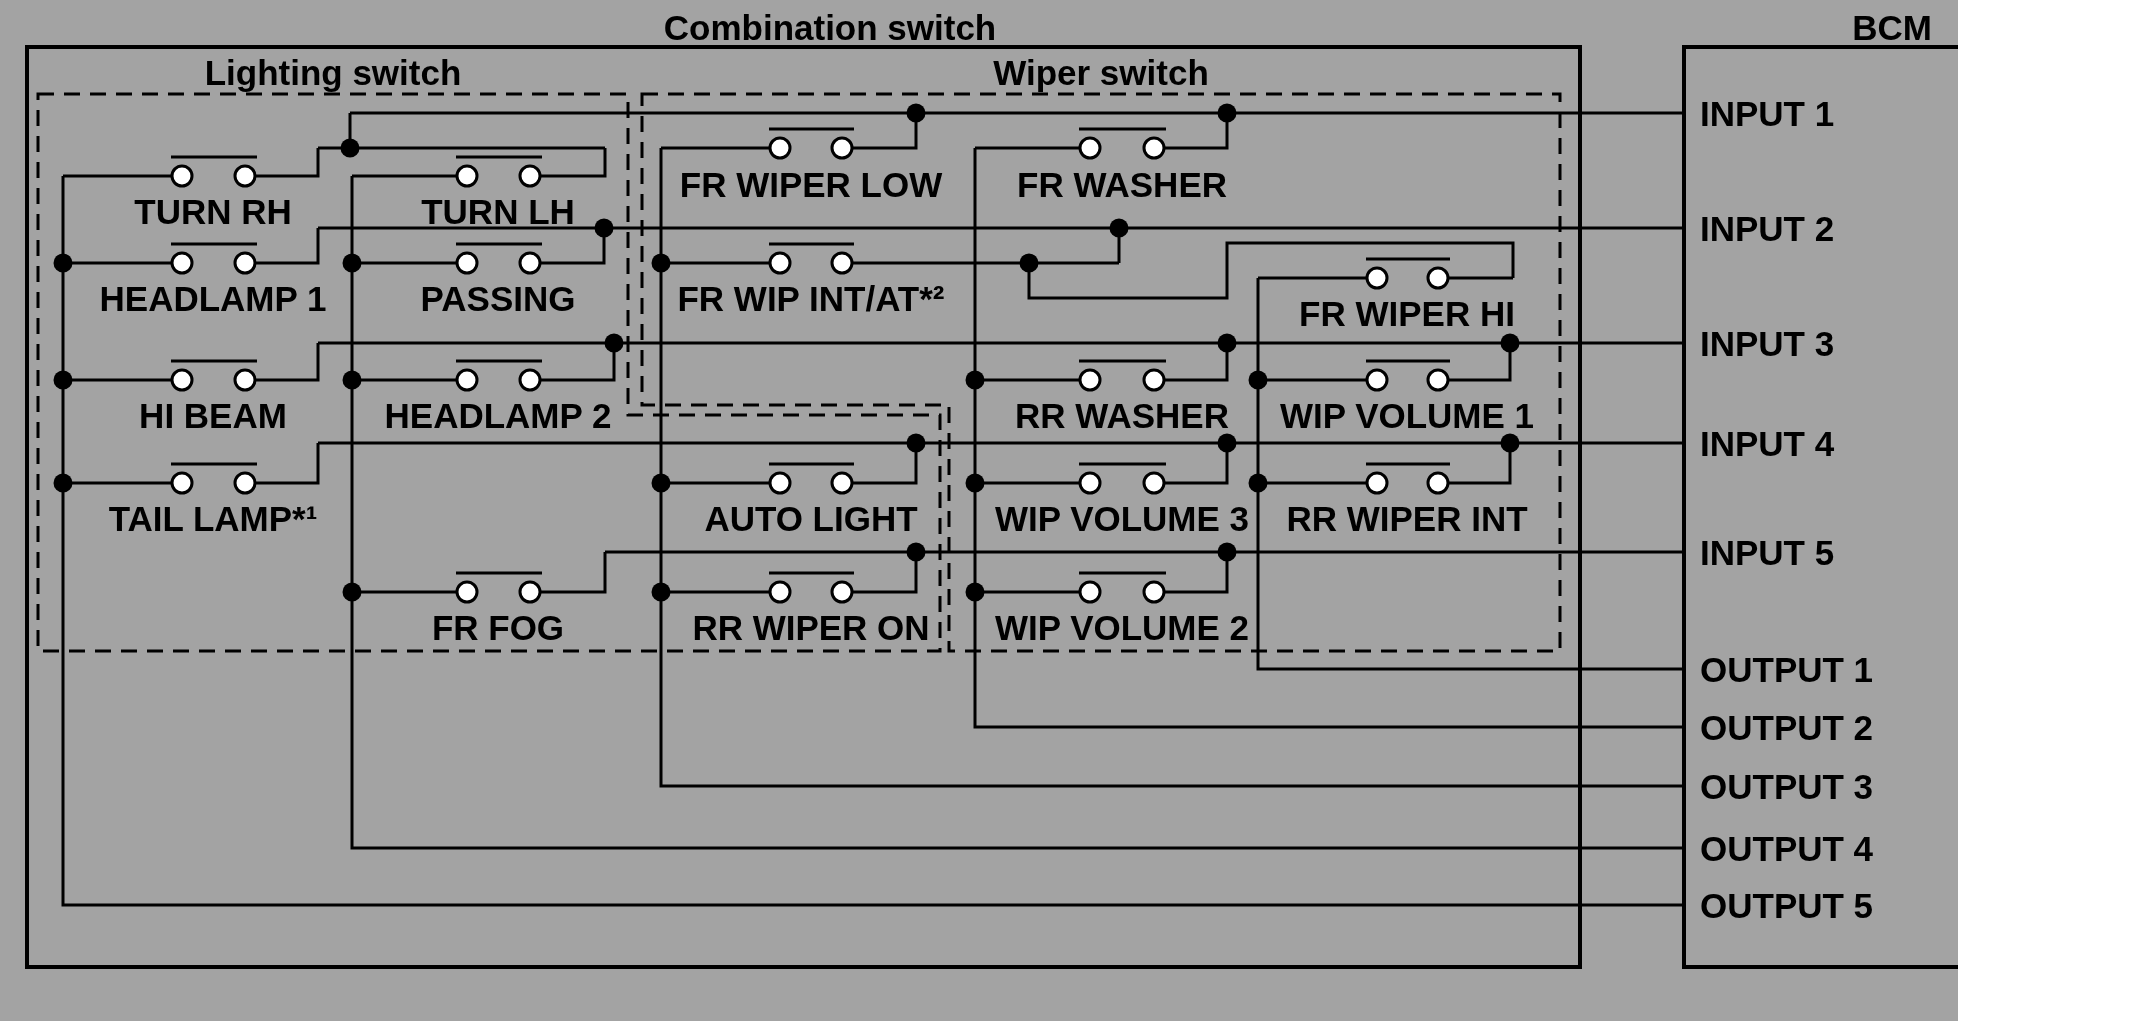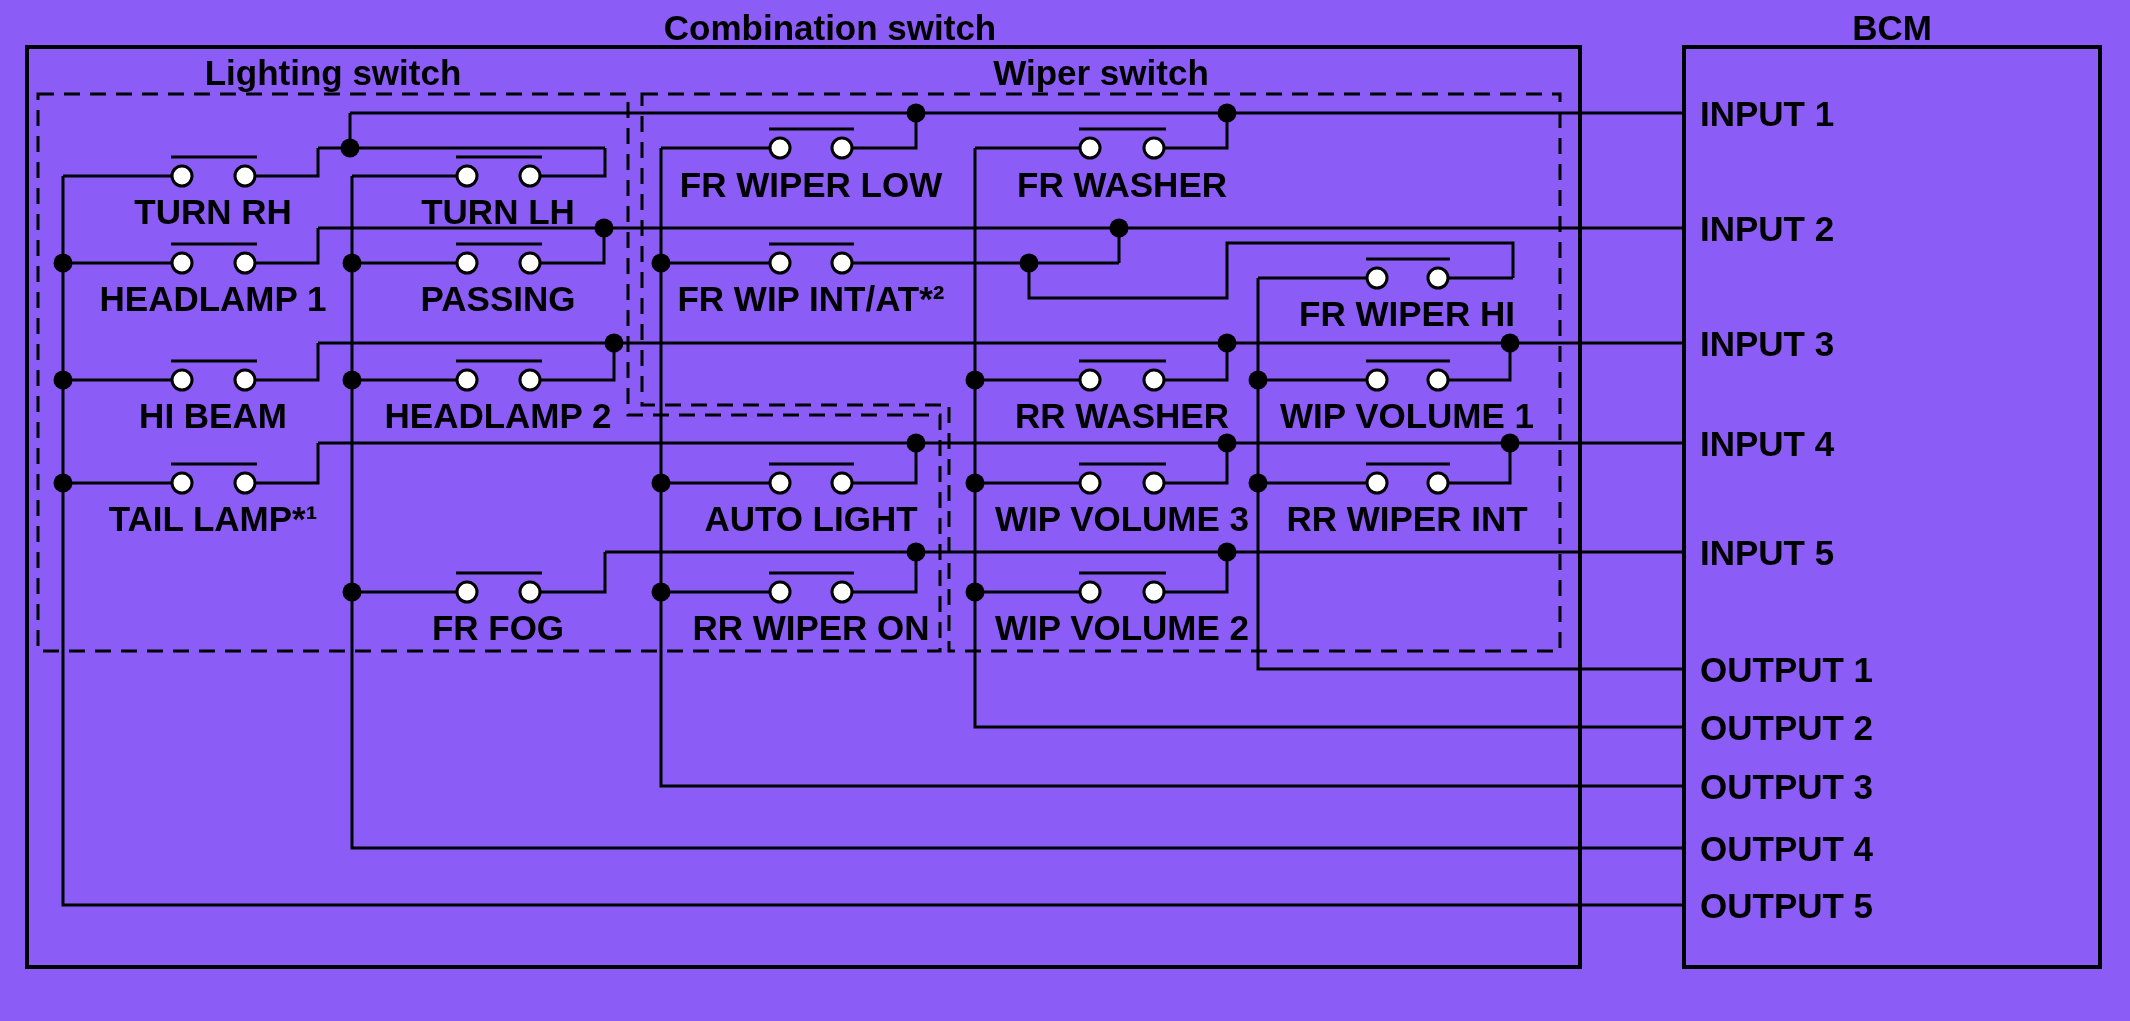--- a/index.html
+++ b/index.html
@@ -1,16 +1,16 @@
 <!DOCTYPE html>
 <html><head>
 <meta charset="utf-8">
 <style>
   html,body { margin:0; padding:0; background:#ffffff; }
-  .canvas { position:relative; width:2130px; height:1021px; background:#8b5cf6; overflow:hidden; }
+  .canvas { position:relative; width:1958px; height:1021px; background:#a3a3a3; overflow:hidden; }
   svg { display:block; }
   .w    { stroke:#000000; stroke-width:3; fill:none; }
   .box  { stroke:#000000; stroke-width:4; fill:none; }
   .dash { stroke:#000000; stroke-width:3; fill:none; stroke-dasharray:16 10; }
   .c    { fill:#ffffff; stroke:#000000; stroke-width:3; }
   .dot  { fill:#000000; stroke:none; }
   text  { font-family:"Liberation Sans", sans-serif; font-weight:bold; font-size:35px; fill:#000000; }
   .title { font-size:35px; }
 </style>
 </head>

